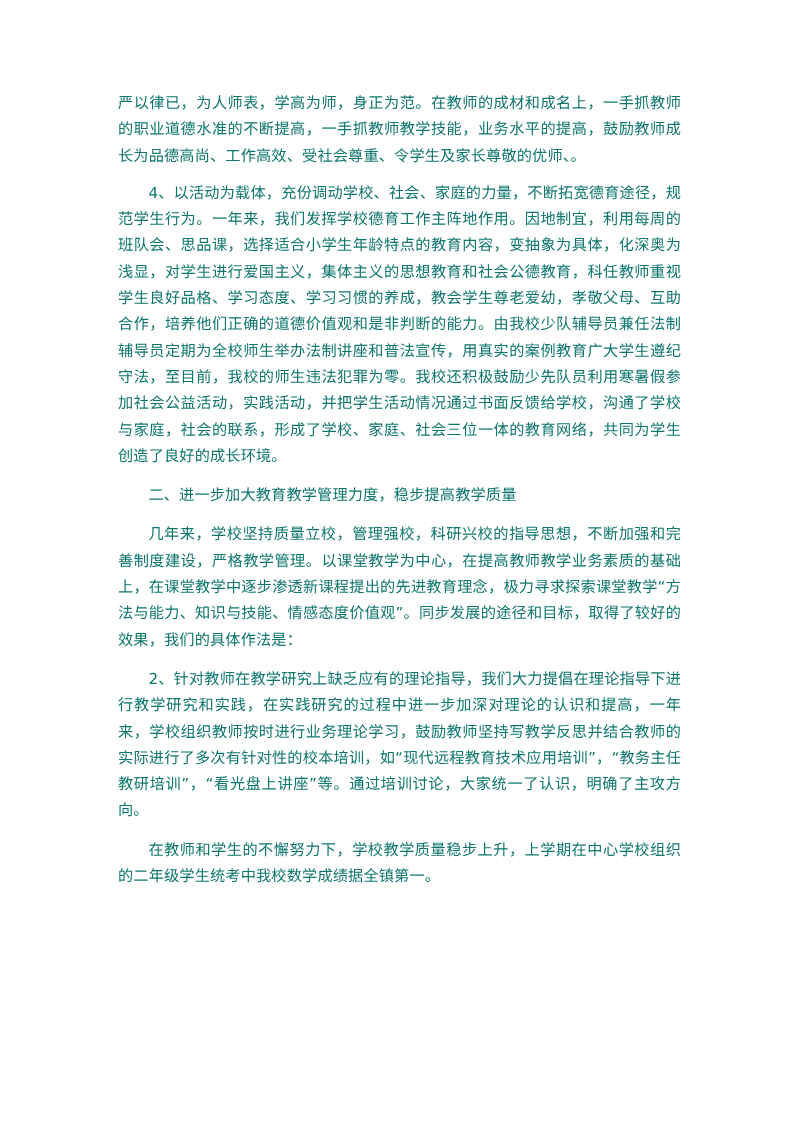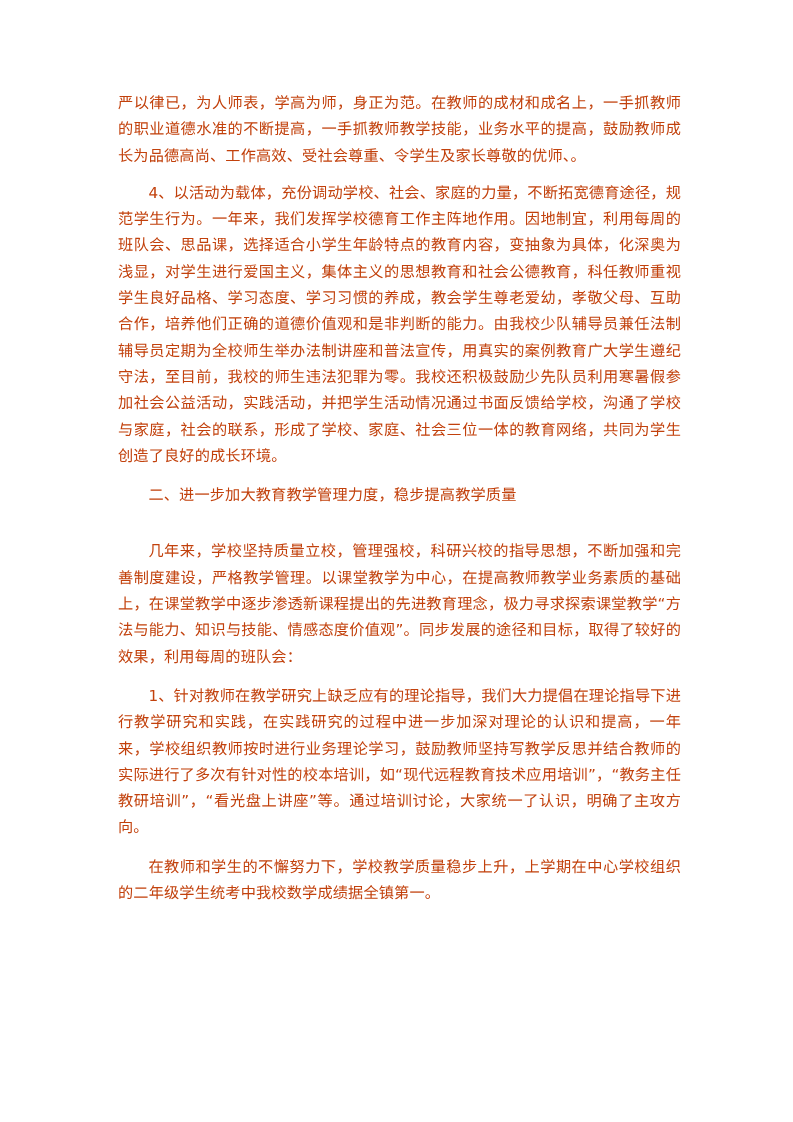--- a/index.html
+++ b/index.html
@@ -29,42 +29,42 @@
     top: 90px;
     width: 563px;
   }
 
   .para {
     margin: 0 0 11px 0;
     padding: 0;
     font-family: "DejaVu Sans", "Liberation Sans", sans-serif;
     font-size: 15.2px;
     line-height: 26.3px;
-    color: #c2410c;
+    color: #0f766e;
     text-align: justify;
     text-justify: inter-character;
     letter-spacing: 0.15px;
     word-break: break-all;
     -webkit-font-smoothing: antialiased;
     text-rendering: geometricPrecision;
     filter: blur(0.14px);
   }
 
   .para.indent {
     text-indent: 2em;
   }
 
   .para.noindent {
     text-indent: 0;
   }
 
   .para.heading {
     text-indent: 2em;
     margin-top: 13px;
-    margin-bottom: 30px;
+    margin-bottom: 13px;
   }
 
   .para.lead {
     margin-top: 0;
   }
 
   .para.gap-before {
     margin-top: 13px;
   }
 
@@ -78,23 +78,23 @@
 <div id="page">
 
   <div id="doc-body">
 
     <p class="para noindent lead">严以律已，为人师表，学高为师，身正为范。在教师的成材和成名上，一手抓教师的职业道德水准的不断提高，一手抓教师教学技能，业务水平的提高，鼓励教师成长为品德高尚、工作高效、受社会尊重、令学生及家长尊敬的优师、。</p>
 
     <p class="para indent">4、以活动为载体，充份调动学校、社会、家庭的力量，不断拓宽德育途径，规范学生行为。一年来，我们发挥学校德育工作主阵地作用。因地制宜，利用每周的班队会、思品课，选择适合小学生年龄特点的教育内容，变抽象为具体，化深奥为浅显，对学生进行爱国主义，集体主义的思想教育和社会公德教育，科任教师重视学生良好品格、学习态度、学习习惯的养成，教会学生尊老爱幼，孝敬父母、互助合作，培养他们正确的道德价值观和是非判断的能力。由我校少队辅导员兼任法制辅导员定期为全校师生举办法制讲座和普法宣传，用真实的案例教育广大学生遵纪守法，至目前，我校的师生违法犯罪为零。我校还积极鼓励少先队员利用寒暑假参加社会公益活动，实践活动，并把学生活动情况通过书面反馈给学校，沟通了学校与家庭，社会的联系，形成了学校、家庭、社会三位一体的教育网络，共同为学生创造了良好的成长环境。</p>
 
     <p class="para heading">二、进一步加大教育教学管理力度，稳步提高教学质量</p>
 
-    <p class="para indent gap-before">几年来，学校坚持质量立校，管理强校，科研兴校的指导思想，不断加强和完善制度建设，严格教学管理。以课堂教学为中心，在提高教师教学业务素质的基础上，在课堂教学中逐步渗透新课程提出的先进教育理念，极力寻求探索课堂教学“方法与能力、知识与技能、情感态度价值观”。同步发展的途径和目标，取得了较好的效果，利用每周的班队会：</p>
+    <p class="para indent gap-before">几年来，学校坚持质量立校，管理强校，科研兴校的指导思想，不断加强和完善制度建设，严格教学管理。以课堂教学为中心，在提高教师教学业务素质的基础上，在课堂教学中逐步渗透新课程提出的先进教育理念，极力寻求探索课堂教学“方法与能力、知识与技能、情感态度价值观”。同步发展的途径和目标，取得了较好的效果，我们的具体作法是：</p>
 
-    <p class="para indent gap-before">1、针对教师在教学研究上缺乏应有的理论指导，我们大力提倡在理论指导下进行教学研究和实践，在实践研究的过程中进一步加深对理论的认识和提高，一年来，学校组织教师按时进行业务理论学习，鼓励教师坚持写教学反思并结合教师的实际进行了多次有针对性的校本培训，如“现代远程教育技术应用培训”，“教务主任教研培训”，“看光盘上讲座”等。通过培训讨论，大家统一了认识，明确了主攻方向。</p>
+    <p class="para indent gap-before">2、针对教师在教学研究上缺乏应有的理论指导，我们大力提倡在理论指导下进行教学研究和实践，在实践研究的过程中进一步加深对理论的认识和提高，一年来，学校组织教师按时进行业务理论学习，鼓励教师坚持写教学反思并结合教师的实际进行了多次有针对性的校本培训，如“现代远程教育技术应用培训”，“教务主任教研培训”，“看光盘上讲座”等。通过培训讨论，大家统一了认识，明确了主攻方向。</p>
 
 
 
     <p class="para indent gap-before last">在教师和学生的不懈努力下，学校教学质量稳步上升，上学期在中心学校组织的二年级学生统考中我校数学成绩据全镇第一。</p>
 
   </div>
 
 </div>
 
 </body></html>

